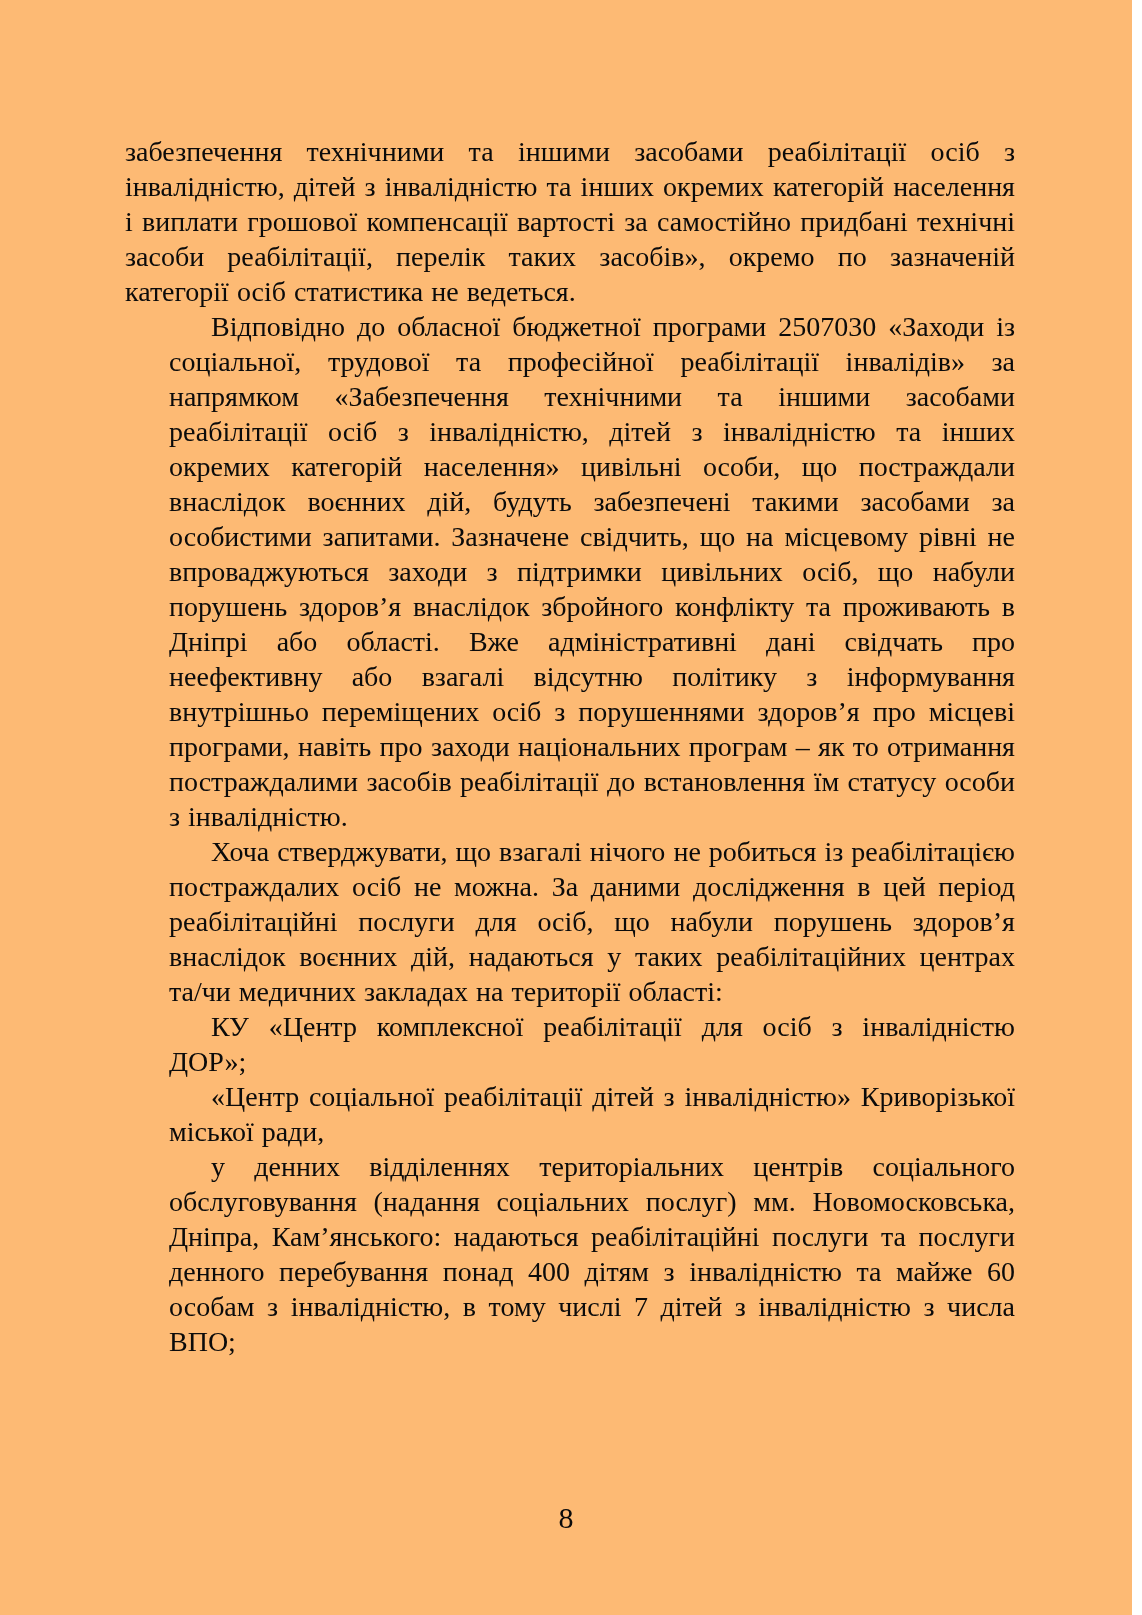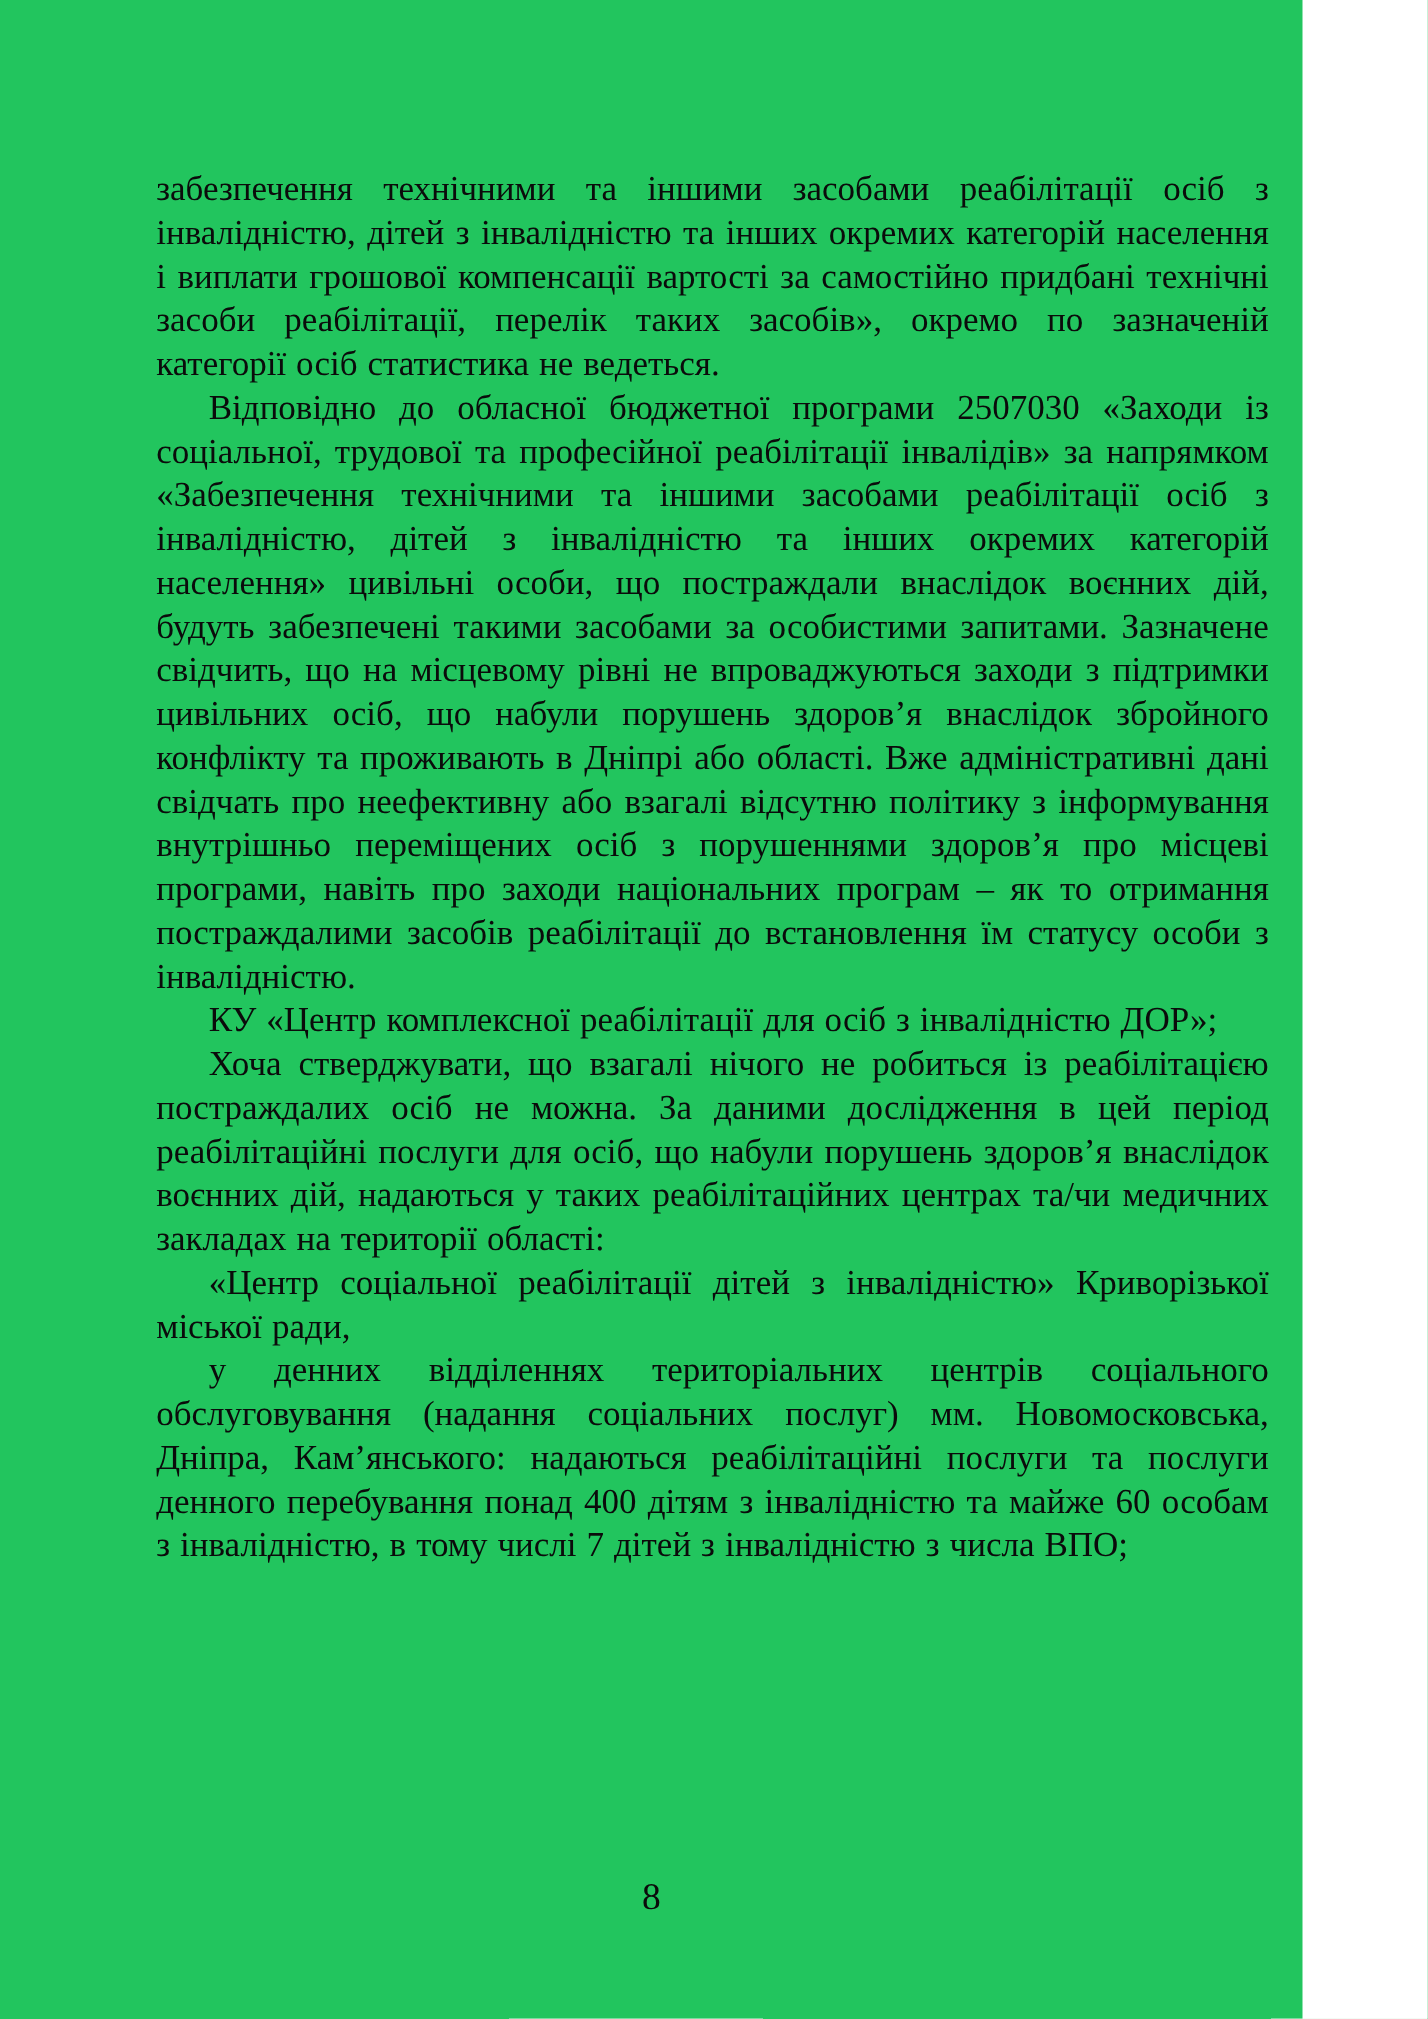--- a/index.html
+++ b/index.html
@@ -2,60 +2,61 @@
 <html lang="uk"><head>
 <meta charset="utf-8">
 <style>
   html, body {
     margin: 0;
     padding: 0;
     background: #ffffff;
   }
   .page {
     position: relative;
-    width: 1042px;
+    width: 1132px;
     height: 1615px;
-    background: #22c55e;
+    background: #fdba74;
     overflow: hidden;
     font-family: "Liberation Serif", "DejaVu Serif", serif;
     color: #0b0b0b;
   }
   .content {
     position: absolute;
     left: 125px;
     top: 134px;
     width: 890px;
   }
   .para {
     margin: 0;
     font-size: 28px;
     line-height: 35px;
     text-align: justify;
     text-justify: inter-word;
     word-spacing: 1px;
   }
   .para.indent {
     text-indent: 42px;
+    margin-left: 44px;
   }
   .page-number {
     position: absolute;
     top: 1500px;
     left: 0;
     width: 100%;
     text-align: center;
     font-size: 30px;
     line-height: 36px;
   }
 </style>
 </head>
 <body>
 
 <div class="page">
   <div class="content">
     <p class="para">забезпечення технічними та іншими засобами реабілітації осіб з інвалідністю, дітей з інвалідністю та інших окремих категорій населення і виплати грошової компенсації вартості за самостійно придбані технічні засоби реабілітації, перелік таких засобів», окремо по зазначеній категорії осіб статистика не ведеться.</p>
     <p class="para indent">Відповідно до обласної бюджетної програми 2507030 «Заходи із соціальної, трудової та професійної реабілітації інвалідів» за напрямком «Забезпечення технічними та іншими засобами реабілітації осіб з інвалідністю, дітей з інвалідністю та інших окремих категорій населення» цивільні особи, що постраждали внаслідок воєнних дій, будуть забезпечені такими засобами за особистими запитами. Зазначене свідчить, що на місцевому рівні не впроваджуються заходи з підтримки цивільних осіб, що набули порушень здоров’я внаслідок збройного конфлікту та проживають в Дніпрі або області. Вже адміністративні дані свідчать про неефективну або взагалі відсутню політику з інформування внутрішньо переміщених осіб з порушеннями здоров’я про місцеві програми, навіть про заходи національних програм – як то отримання постраждалими засобів реабілітації до встановлення їм статусу особи з інвалідністю.</p>
+    <p class="para indent">Хоча стверджувати, що взагалі нічого не робиться із реабілітацією постраждалих осіб не можна. За даними дослідження в цей період реабілітаційні послуги для осіб, що набули порушень здоров’я внаслідок воєнних дій, надаються у таких реабілітаційних центрах та/чи медичних закладах на території області:</p>
     <p class="para indent">КУ «Центр комплексної реабілітації для осіб з інвалідністю ДОР»;</p>
-    <p class="para indent">Хоча стверджувати, що взагалі нічого не робиться із реабілітацією постраждалих осіб не можна. За даними дослідження в цей період реабілітаційні послуги для осіб, що набули порушень здоров’я внаслідок воєнних дій, надаються у таких реабілітаційних центрах та/чи медичних закладах на території області:</p>
     <p class="para indent">«Центр соціальної реабілітації дітей з інвалідністю» Криворізької міської ради,</p>
     <p class="para indent">у денних відділеннях територіальних центрів соціального обслуговування (надання соціальних послуг) мм. Новомосковська, Дніпра, Кам’янського: надаються реабілітаційні послуги та послуги денного перебування понад 400 дітям з інвалідністю та майже 60 особам з інвалідністю, в тому числі 7 дітей з інвалідністю з числа ВПО;</p>
   </div>
   <div class="page-number">8</div>
 </div>
 
 </body></html>

